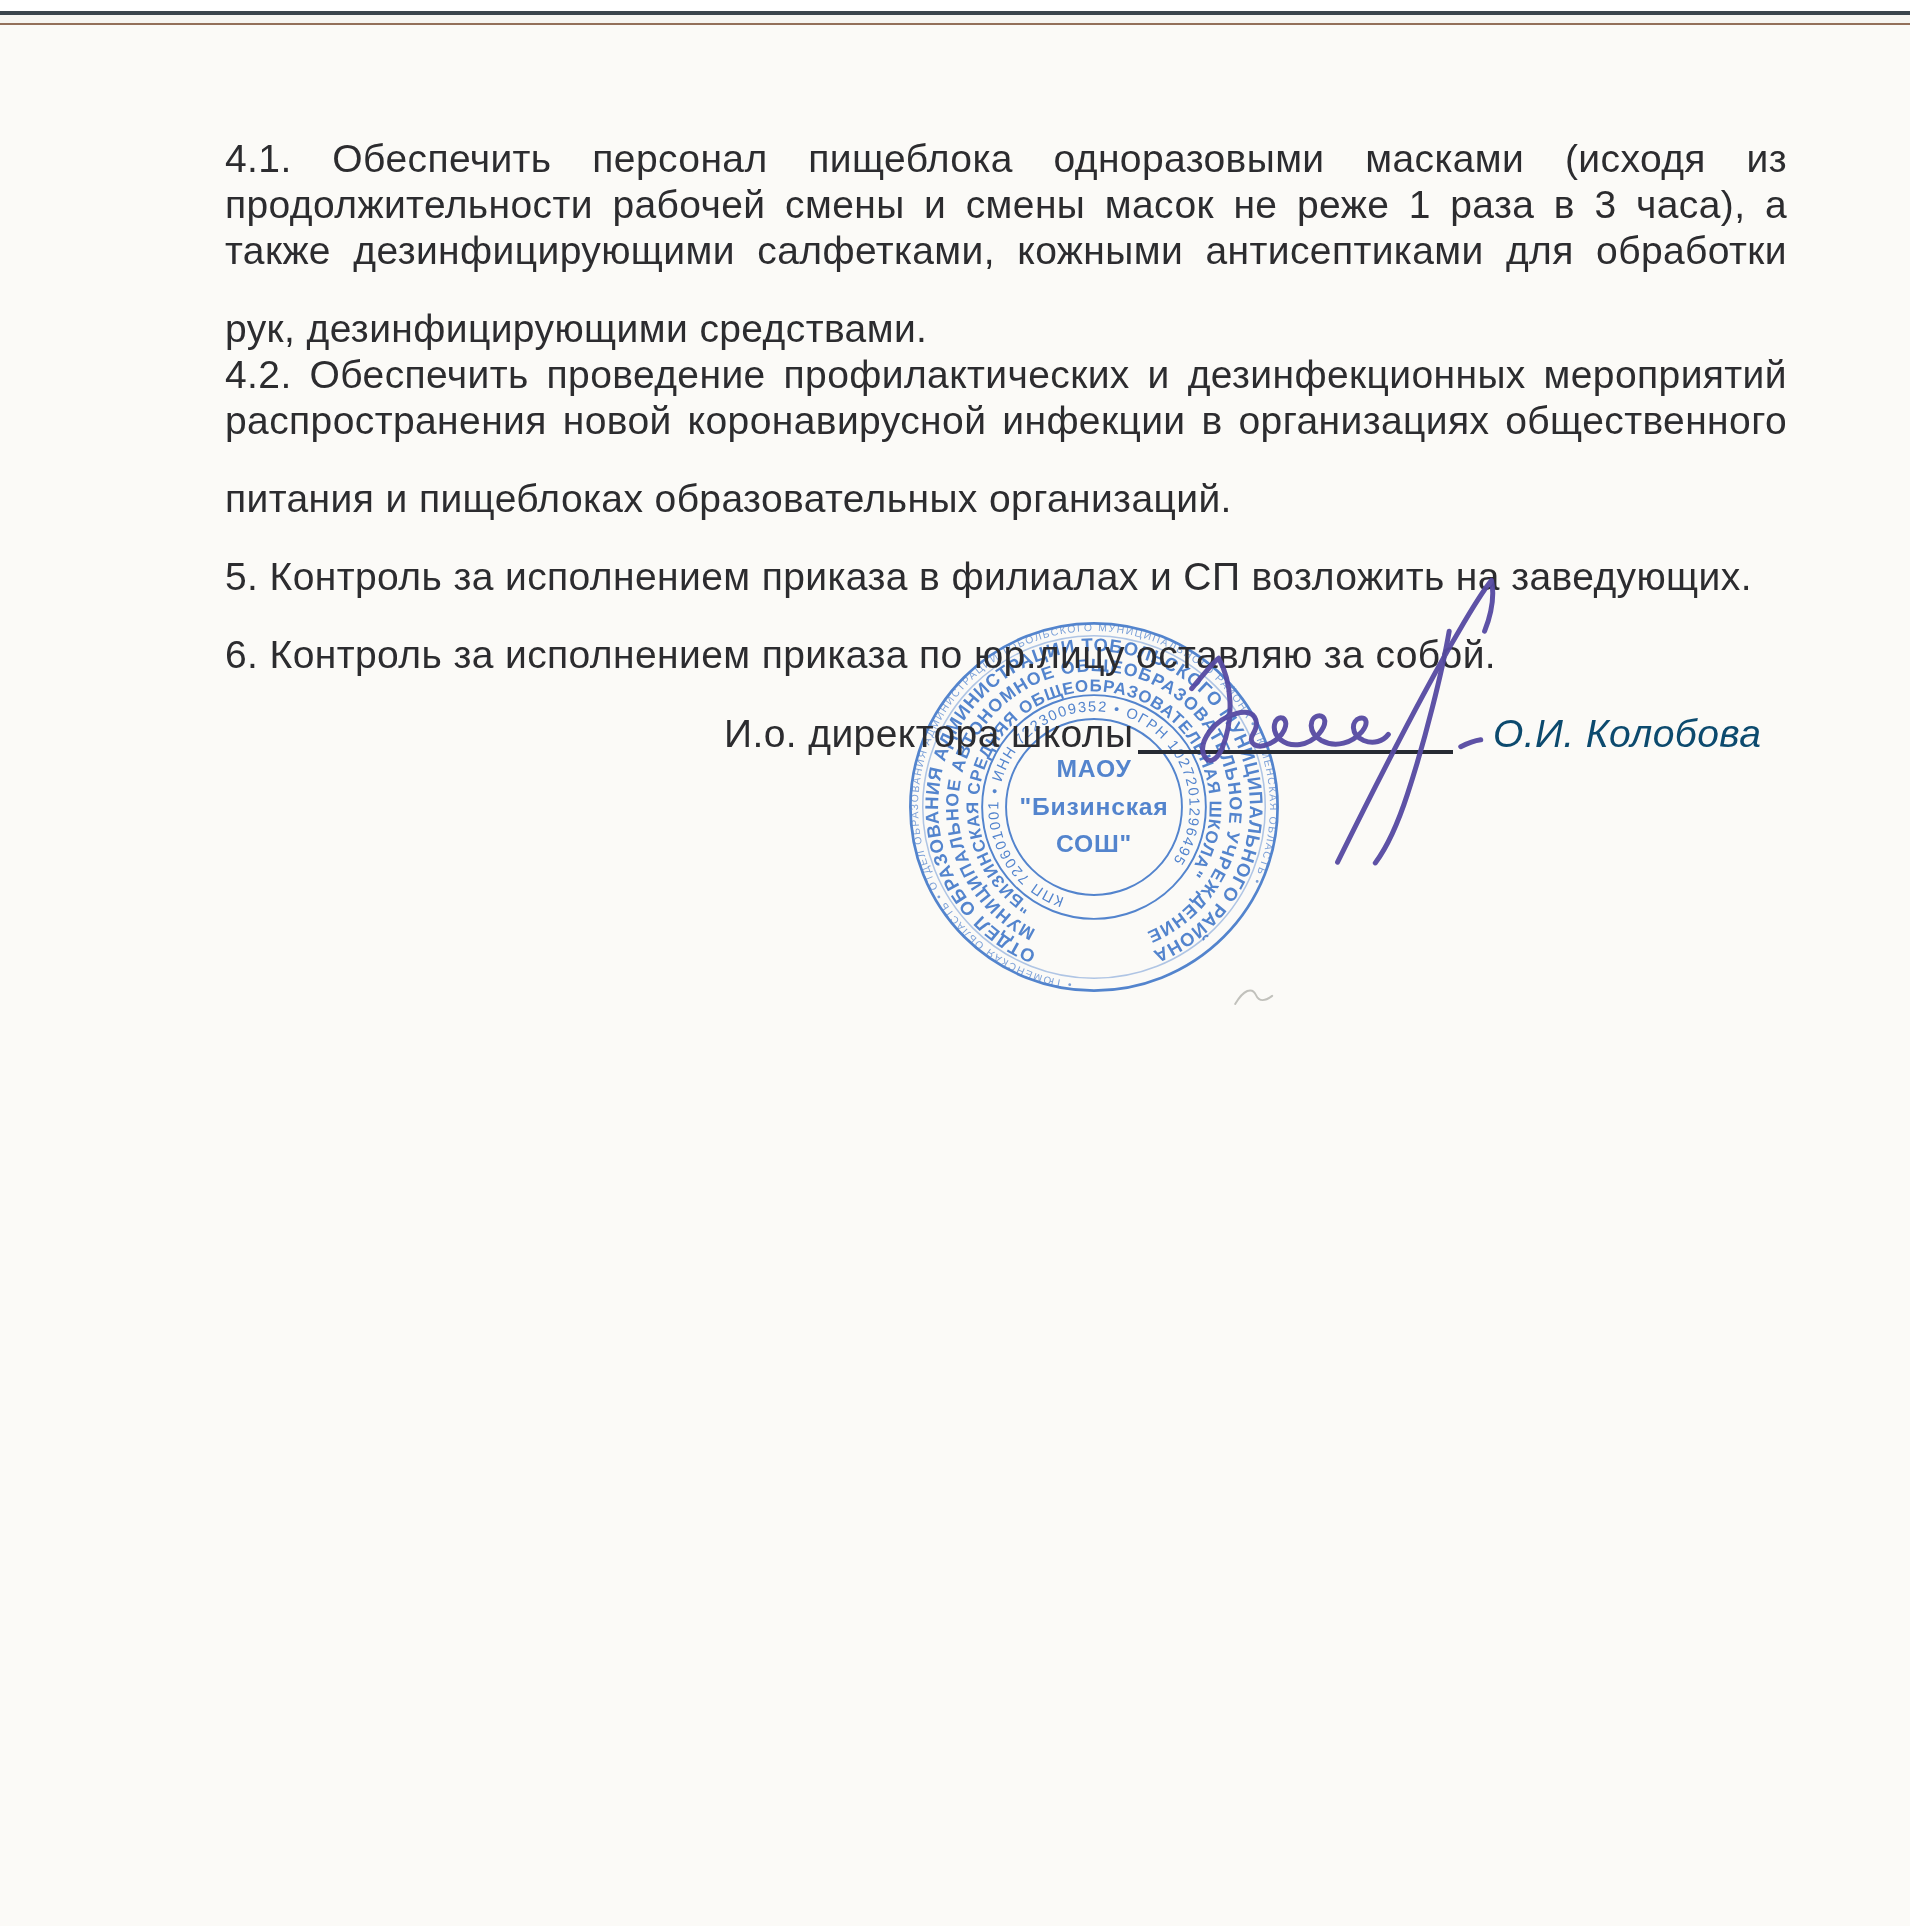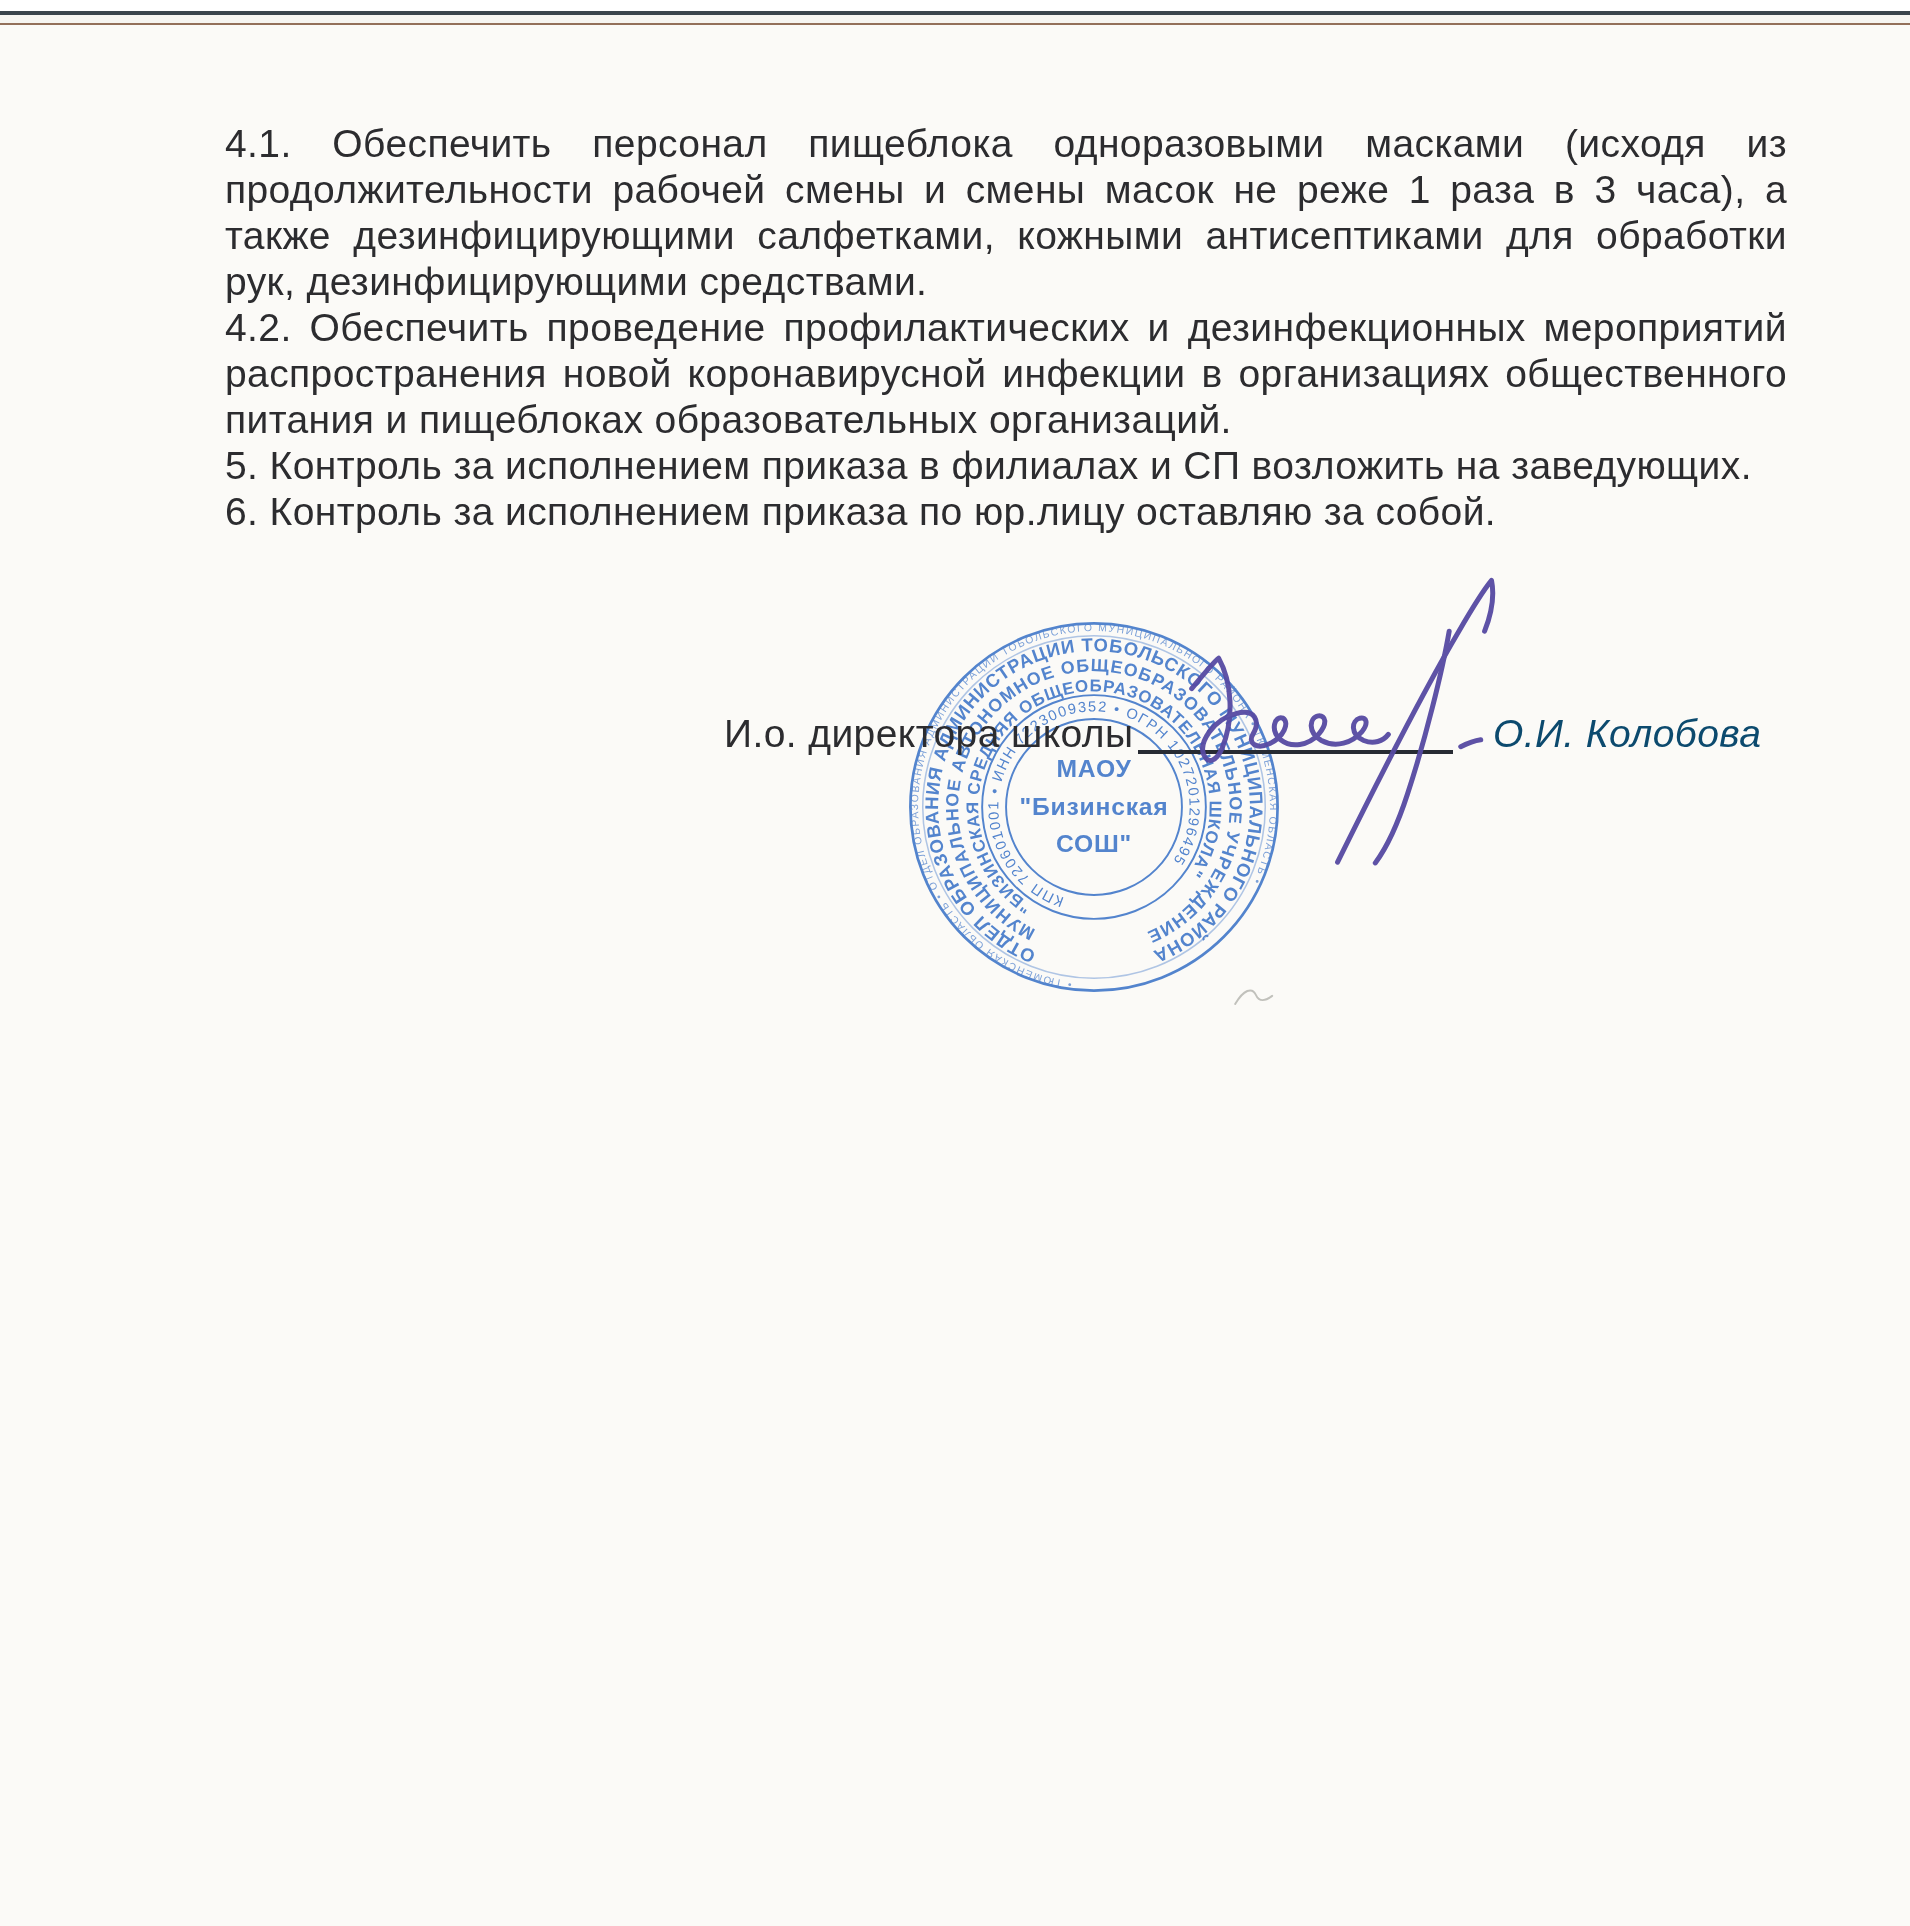--- a/index.html
+++ b/index.html
@@ -7,25 +7,25 @@
     position:relative;width:1911px;height:2703px;overflow:hidden;
     background:#fbfaf7;
     font-family:"Liberation Sans","DejaVu Sans",sans-serif;
   }
   .top-strip{position:absolute;left:0;top:0;width:100%;height:10.8px;background:#ffffff;}
   .edge-line-1{position:absolute;left:0;top:10.8px;width:100%;height:3.9px;background:#3a444c;}
   .edge-mid{position:absolute;left:0;top:14.6px;width:100%;height:8.5px;background:#f6f5f1;}
   .edge-line-2{position:absolute;left:0;top:23px;width:100%;height:2.3px;background:#93705a;}
 
   .textblock{
-    position:absolute;left:225px;top:121px;width:1562px;
+    position:absolute;left:225px;top:136px;width:1562px;
     color:#2c2c2f;font-size:39px;line-height:46px;letter-spacing:0.4px;
   }
   .ln{height:46px;text-align:justify;text-align-last:justify;}
-  .ln.last{text-align-last:left;}
+  .ln.last{text-align-last:left;margin-top:32px;}
 
   .sig-label{position:absolute;left:724px;top:713px;font-size:39px;line-height:42px;color:#2c2c2f;letter-spacing:0.4px;white-space:nowrap;text-align:center;}
   .sig-name{position:absolute;left:1493px;top:713px;font-size:39px;line-height:42px;color:#0c4a6e;letter-spacing:0.4px;white-space:nowrap;font-style:italic;}
   .sig-line{position:absolute;left:1138px;top:750px;width:315px;height:3.5px;background:#272b33;}
 
   .stamp-svg{position:absolute;left:905px;top:618px;width:378px;height:378px;opacity:0.88;}
   .stamp-svg text{fill:#3c74c8;font-family:"Liberation Sans","DejaVu Sans",sans-serif;}
   .stamp-ring-big{font-size:48px;font-weight:600;letter-spacing:2px;}
   .stamp-ring-mid{font-size:46px;font-weight:600;letter-spacing:3px;}
   .stamp-ring-school{font-size:44px;font-weight:600;letter-spacing:2px;}

